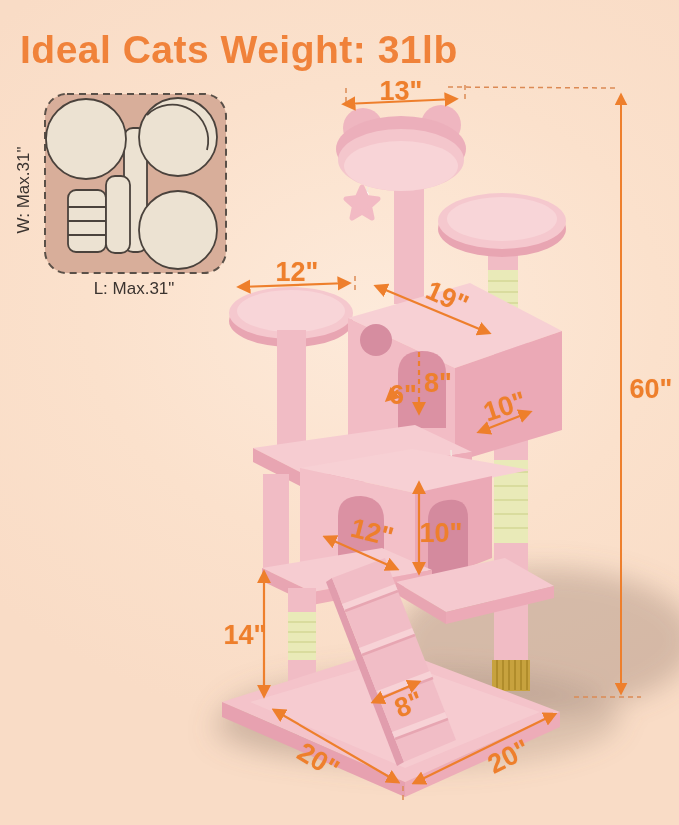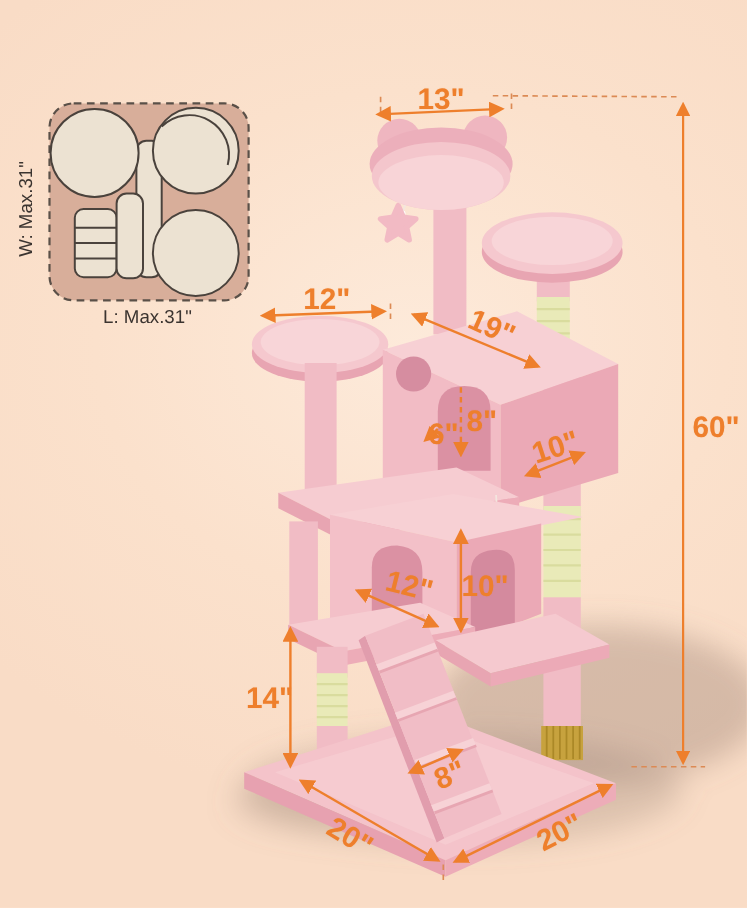--- a/index.html
+++ b/index.html
@@ -188,20 +188,21 @@
       <line x1="325" y1="537" x2="397" y2="569" marker-start="url(#ah)" marker-end="url(#ah)"></line>
       <line x1="419" y1="483" x2="419" y2="573" marker-start="url(#ah)" marker-end="url(#ah)"></line>
       <line x1="264" y1="572" x2="264" y2="696" marker-start="url(#ah)" marker-end="url(#ah)"></line>
       <line x1="373" y1="702" x2="419" y2="682" marker-start="url(#ah)" marker-end="url(#ah)"></line>
       <line x1="274" y1="710" x2="398" y2="782" marker-start="url(#ah)" marker-end="url(#ah)"></line>
       <line x1="414" y1="783" x2="555" y2="714" marker-start="url(#ah)" marker-end="url(#ah)"></line>
       <line x1="621" y1="95" x2="621" y2="693" stroke-width="2" marker-start="url(#ah)" marker-end="url(#ah)"></line>
     </g>
   </svg>
 
+  <div class="txt title">Ideal Cats Weight: 31lb</div>
 
   <div class="txt inset-label rot90" style="left:24px;top:190px;">W: Max.31"</div>
   <div class="txt inset-label" style="left:134px;top:289px;">L: Max.31"</div>
 
   <div class="txt dim" style="left:401px;top:91px;">13"</div>
   <div class="txt dim" style="left:297px;top:272px;">12"</div>
   <div class="txt dim" style="left:447px;top:298px;transform:translate(-50%,-50%) rotate(24deg);">19"</div>
   <div class="txt dim" style="left:403px;top:395px;">6"</div>
   <div class="txt dim" style="left:438px;top:383px;">8"</div>
   <div class="txt dim" style="left:505px;top:407px;transform:translate(-50%,-50%) rotate(-18deg);">10"</div>

